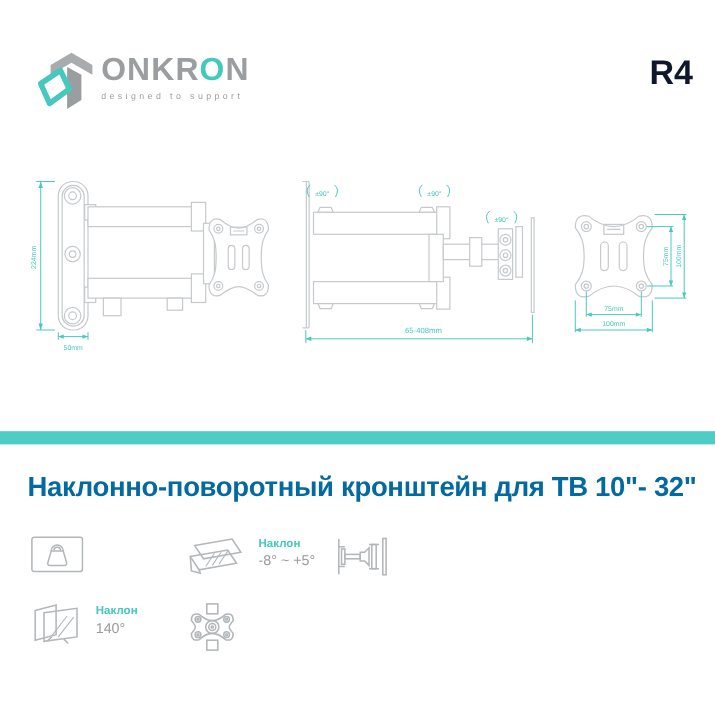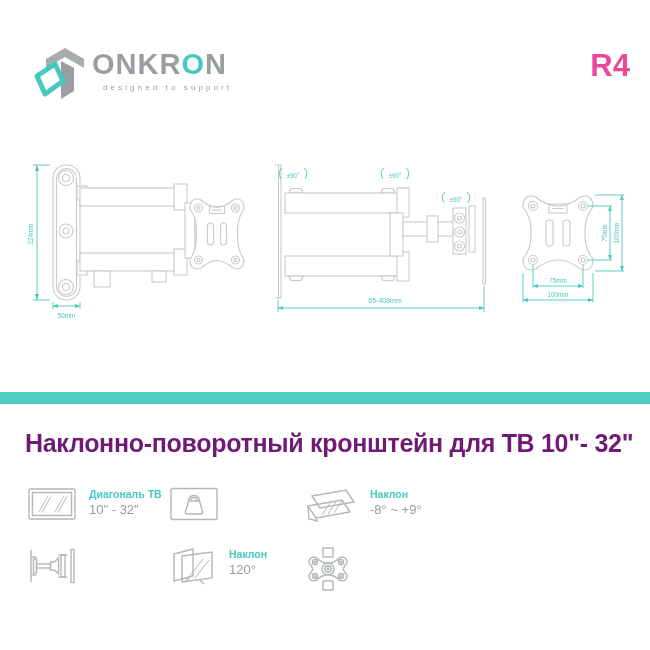--- a/index.html
+++ b/index.html
@@ -4,38 +4,38 @@
 <style>
   html,body{margin:0;padding:0;background:#fff;}
   .page{position:relative;width:650px;height:650px;background:#ffffff;overflow:hidden;
         font-family:"Liberation Sans", sans-serif;}
   
   .logo{position:absolute;left:28px;top:44px;display:flex;align-items:flex-start;}
   .logo-mark{width:58px;height:56px;}
   .logo-text{margin-left:6px;margin-top:6px;}
   .brand{font-size:29px;font-weight:bold;color:#9b9ea0;letter-spacing:1px;line-height:1;}
   .brand .accent{color:#45c8be;}
-  .tagline{font-size:8px;color:#9b9ea0;letter-spacing:3.1px;margin-top:4px;margin-left:11px;}
-  .model{position:absolute;right:20px;top:48px;font-size:31px;font-weight:bold;color:#ec4899;}
+  .tagline{font-size:8px;color:#9b9ea0;letter-spacing:3.1px;margin-top:4px;margin-left:0;}
+  .model{position:absolute;right:20px;top:48px;font-size:31px;font-weight:bold;color:#0f172a;}
   
   .drawings{position:absolute;left:0;top:0;width:650px;height:395px;}
   .dw{position:absolute;}
   .dw-side{left:22px;top:148px;}
   .dw-top{left:253px;top:152px;}
   .dw-front{left:498px;top:172px;}
   .st{stroke:#c6cacd;stroke-width:1.1;fill:#ffffff;}
   .stn{stroke:#c6cacd;stroke-width:1.1;fill:none;}
   .dim{stroke:#4ac8be;stroke-width:0.9;fill:none;}
   .dimf{fill:#4ac8be;stroke:none;}
   .dimt{font-family:"Liberation Sans",sans-serif;font-size:7px;fill:#4ac8be;}
   .dimts{font-family:"Liberation Sans",sans-serif;font-size:6.3px;fill:#4ac8be;}
   
   .divider{position:absolute;left:0;top:392px;width:650px;height:12px;background:#4ecdc4;}
   .title{position:absolute;left:25px;top:429px;margin:0;font-size:25px;font-weight:bold;
-         color:#701a75;letter-spacing:-0.3px;white-space:nowrap;}
+         color:#0369a1;letter-spacing:-0.3px;white-space:nowrap;}
   
   .specs{position:absolute;left:28px;top:487px;width:606px;display:grid;
          grid-template-columns:142px 135px auto;row-gap:18px;}
   .spec{display:flex;align-items:flex-start;}
   .spec-icon{flex:0 0 auto;margin-right:13px;}
   .spec-icon svg{stroke:#b2b7ba;fill:none;stroke-width:1.4;}
   .spec-text{padding-top:1px;}
   .spec-label{font-size:10.5px;font-weight:bold;color:#45c8be;line-height:1.25;white-space:pre-line;}
   .spec-value{font-size:13px;color:#9b9b9b;line-height:1.25;white-space:pre-line;margin-top:1px;}
 </style>
@@ -200,36 +200,20 @@
       <text class="dimts" x="60" y="124.5" text-anchor="middle">100mm</text>
     </svg>
   </div>
 
   <div class="divider"></div>
 
   <h1 class="title">Наклонно-поворотный кронштейн для ТВ 10"- 32"</h1>
 
   <div class="specs">
 
-    <div class="spec">
-      <span class="spec-icon">
-        <svg width="48" height="34" viewBox="0 0 48 34">
-          <rect x="1" y="2" width="46" height="30" rx="1.5"></rect>
-          <rect x="4.5" y="5.5" width="39" height="23"></rect>
-          <line x1="11" y1="25" x2="20" y2="9" stroke-width="1"></line>
-          <line x1="14" y1="25.5" x2="23" y2="9.5" stroke-width="1"></line>
-          <line x1="27" y1="25" x2="36" y2="9" stroke-width="1"></line>
-          <line x1="30" y1="25.5" x2="39" y2="9.5" stroke-width="1"></line>
-        </svg>
-      </span>
-      <div class="spec-text">
-        <div class="spec-label">Диагональ ТВ</div>
-        <div class="spec-value">10" - 32"</div>
-      </div>
-    </div>
 
     <div class="spec">
       <span class="spec-icon">
         <svg width="48" height="34" viewBox="0 0 48 34">
           <rect x="1" y="1.5" width="46" height="31" rx="2"></rect>
           <path d="M18.5,14 a5.5,5.5 0 0 1 11,0"></path>
           <path d="M21,13.5 a3,3 0 0 1 6,0"></path>
           <path d="M18.5,14 L15.5,24.5 q-0.6,2.5 2,2.5 l13,0 q2.6,0 2,-2.5 L29.5,14 Z"></path>
         </svg>
       </span>
@@ -241,21 +225,21 @@
           <path d="M7,9 L41,3 L49,15 L15,21 Z"></path>
           <path d="M3,19 L37,13 L45,25 L11,31 Z"></path>
           <line x1="17" y1="28" x2="25" y2="16" stroke-width="1"></line>
           <line x1="23" y1="27" x2="31" y2="15" stroke-width="1"></line>
           <line x1="29" y1="26" x2="37" y2="14" stroke-width="1"></line>
           <path d="M3,19 L4,32 L12,34 L11,31"></path>
         </svg>
       </span>
       <div class="spec-text">
         <div class="spec-label">Наклон</div>
-        <div class="spec-value">-8° ~ +9°</div>
+        <div class="spec-value">-8° ~ +5°</div>
       </div>
     </div>
 
     <div class="spec">
       <span class="spec-icon">
         <svg width="54" height="38" viewBox="0 0 54 38">
           <line x1="3" y1="3" x2="3" y2="35"></line>
           <rect x="5.5" y="12" width="3" height="14"></rect>
           <line x1="3" y1="10" x2="8.5" y2="10"></line>
           <line x1="3" y1="28" x2="8.5" y2="28"></line>
@@ -275,21 +259,21 @@
           <path d="M4,7 L23,2 L23,29 L4,34 Z"></path>
           <path d="M12,9 L42,5 L42,31 L12,35 Z"></path>
           <line x1="19" y1="30" x2="33" y2="12" stroke-width="1"></line>
           <line x1="25" y1="31" x2="39" y2="13" stroke-width="1"></line>
           <path d="M15,35 l4,-4"></path>
           <path d="M30,33 l4,4"></path>
         </svg>
       </span>
       <div class="spec-text">
         <div class="spec-label">Наклон</div>
-        <div class="spec-value">120°</div>
+        <div class="spec-value">140°</div>
       </div>
     </div>
 
     <div class="spec">
       <span class="spec-icon">
         <svg width="46" height="44" viewBox="0 0 46 44">
           <rect x="18" y="1" width="10" height="9"></rect>
           <rect x="18" y="34" width="10" height="9"></rect>
           <path d="M4,16 C4,10.5 7,9.5 11,10.5 C15.5,14.5 19,16.2 23,16.2 C27,16.2 30.5,14.5 35,10.5 C39,9.5 42,10.5 42,16 C39.4,19 38.4,20.5 38.4,22 C38.4,23.5 39.4,25 42,28 C42,33.5 39,34.5 35,33.5 C30.5,29.5 27,27.8 23,27.8 C19,27.8 15.5,29.5 11,33.5 C7,34.5 4,33.5 4,28 C6.6,25 7.6,23.5 7.6,22 C7.6,20.5 6.6,19 4,16 Z"></path>
           <circle cx="10" cy="15" r="2.6"></circle>

